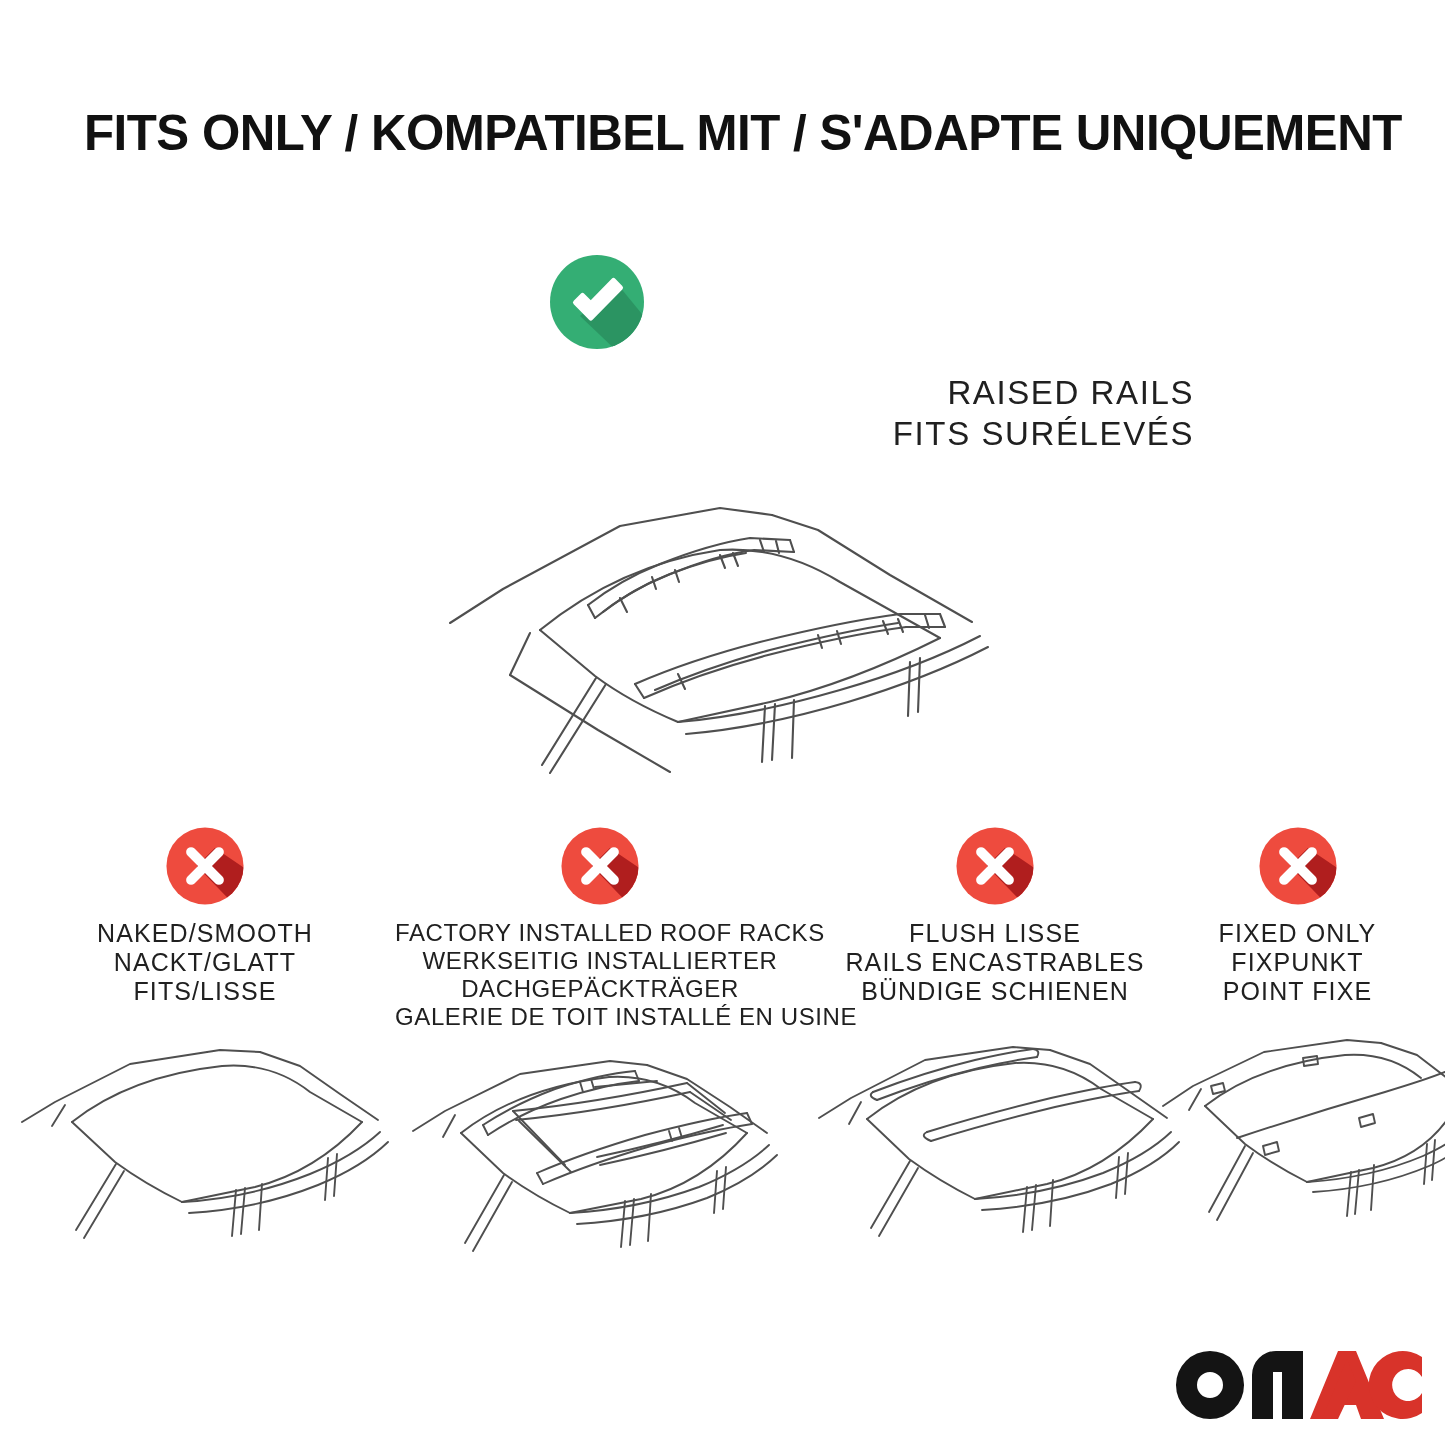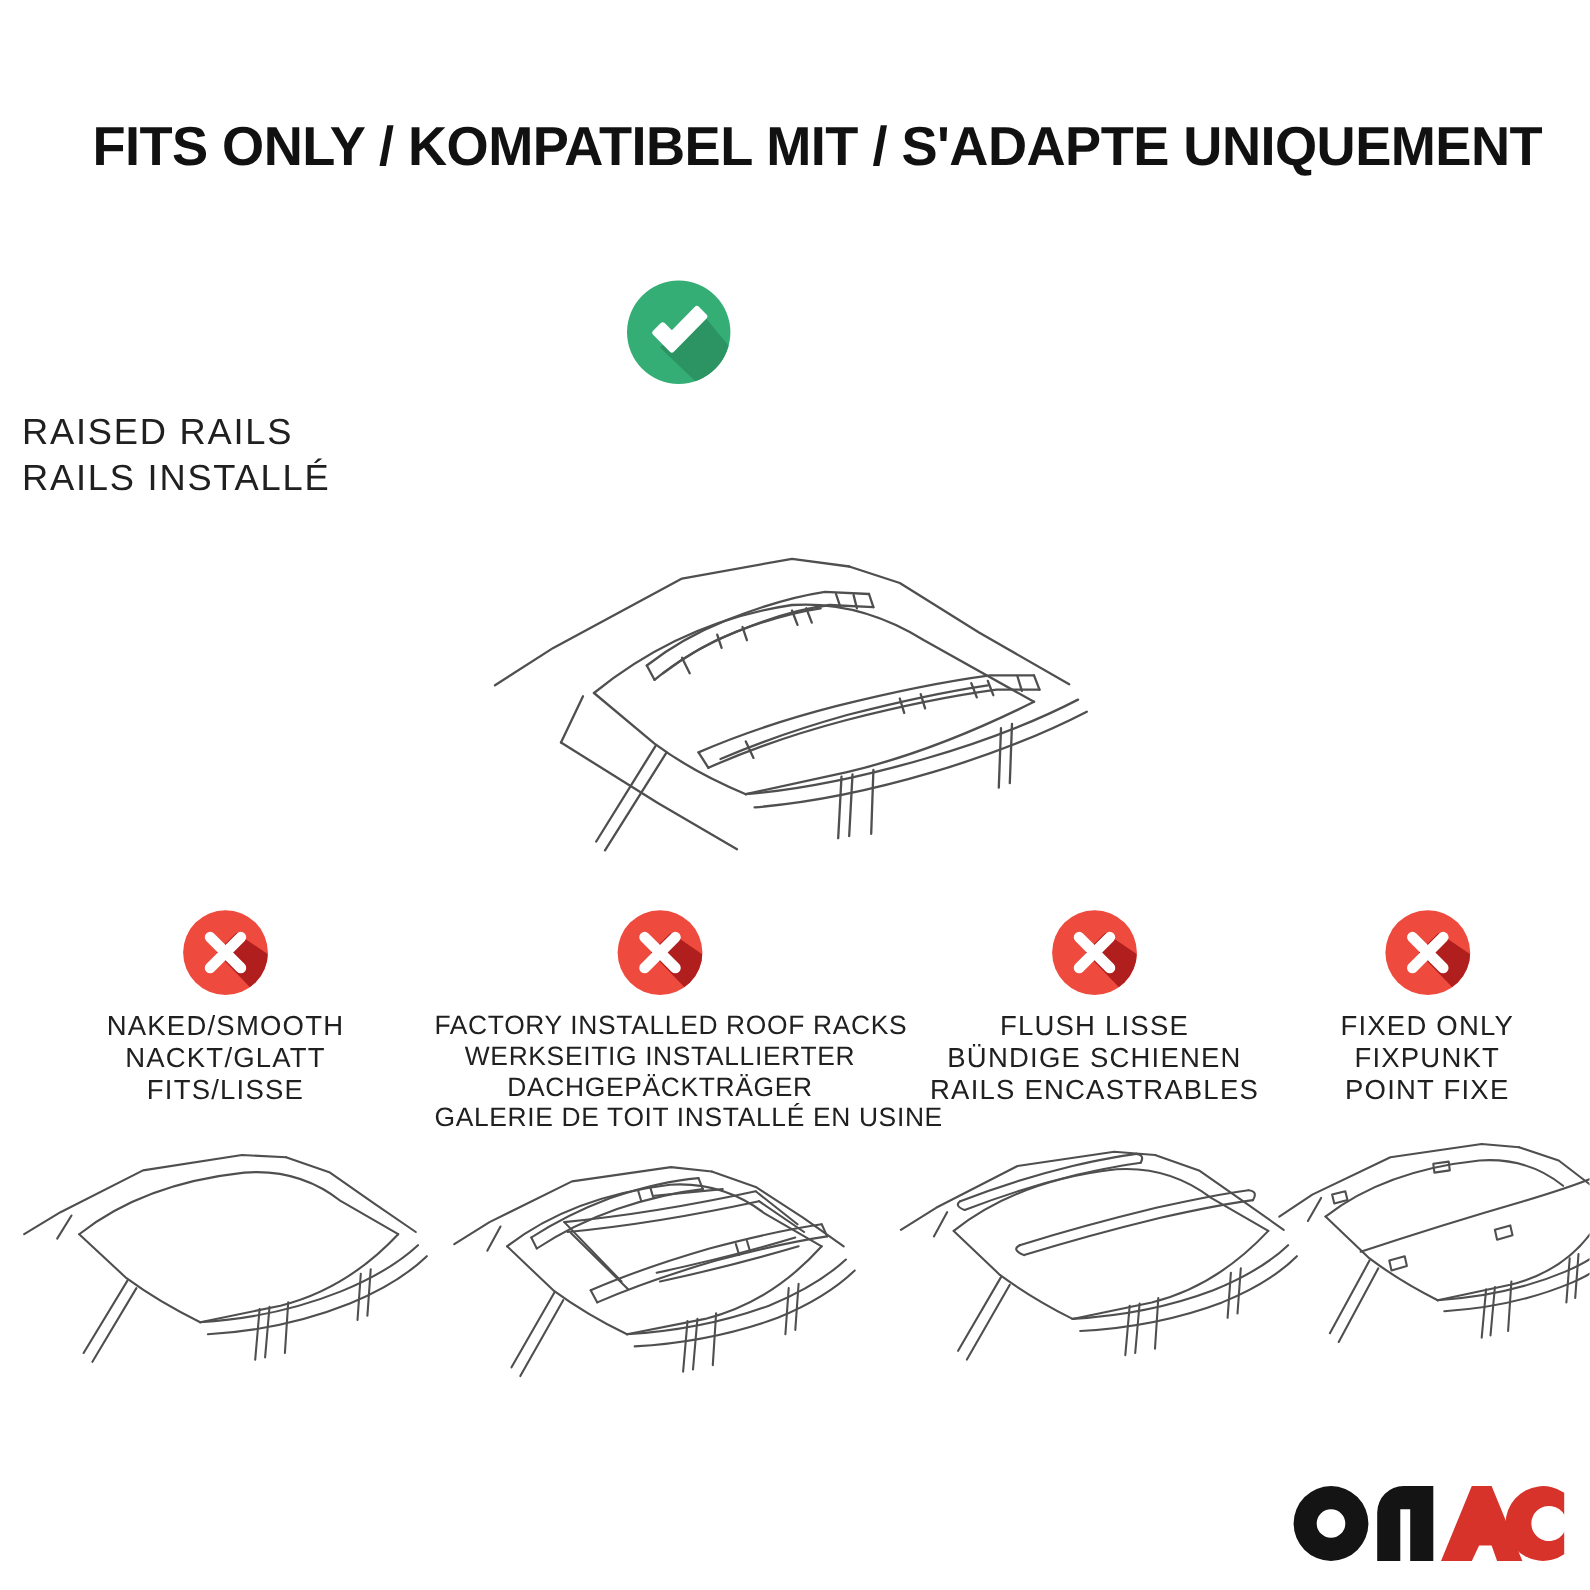--- a/index.html
+++ b/index.html
@@ -31,22 +31,21 @@
     transform-origin: left top;
     white-space: nowrap;
   }
 
   
   .fits-block {
     position: absolute;
     left: 0;
     top: 252px;
     width: 1194px;
-    text-align: left;
-    padding-left: 20px;
+    text-align: right;
   }
   .icon-wrap {
     width: 100px;
     height: 100px;
     margin: 0 auto;
     display: block;
   }
   .fits-caption {
     margin-top: 20px;
     font-size: 33px;
@@ -136,21 +135,21 @@
       <circle cx="50" cy="50" r="47" fill="#34AE74"></circle>
       <g clip-path="url(#clipGreen)">
         <path d="M41 57 L33 64 L75 104 L104 73 L72 34 Z" fill="#2B9462"></path>
       </g>
       <path d="M28.5 50.5 L35.5 43.5 L43.8 51.8 L66.5 28.5 L73.5 35.7 L43.8 66 Z" fill="#ffffff" stroke="#ffffff" stroke-width="5" stroke-linejoin="round"></path>
     </svg>
   </span>
 
   <div class="fits-caption">
     <div>RAISED RAILS</div>
-    <div>RAILS INSTALLÉ</div>
+    <div>FITS SURÉLEVÉS</div>
   </div>
 </div>
 
 <div class="main-illustration">
   <svg viewBox="0 0 610 300" width="610" height="300" aria-hidden="true">
     <g fill="none" stroke="#4f4f4f" stroke-width="2.1" stroke-linecap="round" stroke-linejoin="round">
 
       <path d="M30 133 L83 99 L200 36 L300 18 L352 25"></path>
       <path d="M352 25 L398 40 L470 85 L552 132"></path>
       <path d="M90 185 L178 240 L250 282"></path>
@@ -339,22 +338,22 @@
           <path d="M50 40 L40 50 L96 108 L112 62 L62 28 Z" fill="#B01E1E"></path>
         </g>
         <g stroke="#ffffff" stroke-width="12" stroke-linecap="round">
           <line x1="33" y1="33" x2="67" y2="67"></line>
           <line x1="67" y1="33" x2="33" y2="67"></line>
         </g>
       </svg>
     </span>
     <div class="col-caption">
       <div>FLUSH LISSE</div>
+      <div>RAILS ENCASTRABLES</div>
       <div>BÜNDIGE SCHIENEN</div>
-      <div>RAILS ENCASTRABLES</div>
     </div>
     <div class="col-illo">
       <svg viewBox="0 0 380 230" width="380" height="230" aria-hidden="true">
         <g fill="none" stroke="#4f4f4f" stroke-width="1.9" stroke-linecap="round" stroke-linejoin="round">
           <path d="M14 96 L46 76 L120 38 L208 25 L245 28"></path>
           <path d="M245 28 L285 42 L325 70 L362 96"></path>
           <path d="M56 80 L44 102"></path>
           <path d="M62 97 Q120 51 210 41 Q258 38 296 67 L348 97"></path>
           <path d="M62 97 L104 137 Q134 159 170 177"></path>
           <path d="M170 177 L242 162 Q300 148 348 97"></path>

